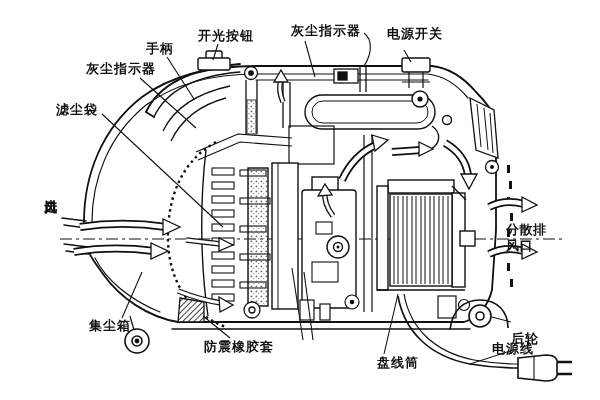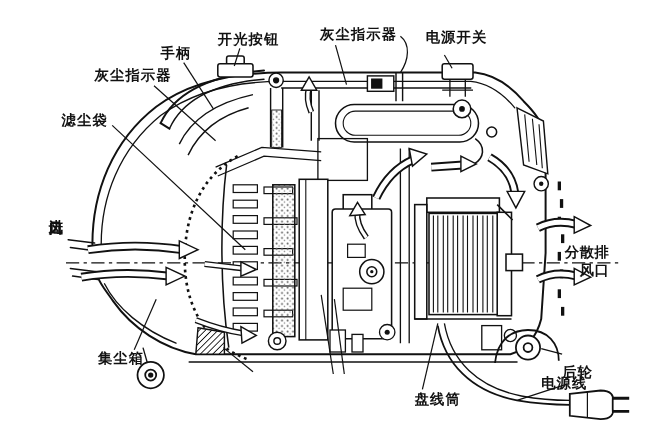--- a/index.html
+++ b/index.html
@@ -14,21 +14,21 @@
   .lbl{
     position:absolute;
     font-size:13px;font-weight:700;color:#111;
     letter-spacing:1px;white-space:nowrap;line-height:1.25;
     user-select:none;
   }
   .lbl.vert{
     writing-mode:vertical-rl;text-orientation:upright;
     letter-spacing:2px;white-space:normal;
   }
-  .lbl.twoline{white-space:normal;text-align:right;letter-spacing:0.5px;}
+  .lbl.twoline{white-space:normal;text-align:left;letter-spacing:0.5px;}
 </style>
 </head>
 <body>
 
 <div class="stage">
 
 <svg width="600" height="400" viewBox="0 0 600 400">
   <defs>
     <pattern id="stip" width="5" height="5" patternUnits="userSpaceOnUse">
       <circle cx="1.4" cy="1.4" r="0.9" fill="#666"></circle>
@@ -266,20 +266,21 @@
 </svg>
 
 <div class="lbl" style="left:86px;top:61px">灰尘指示器</div>
 <div class="lbl" style="left:146px;top:41px">手柄</div>
 <div class="lbl" style="left:198px;top:28px">开光按钮</div>
 <div class="lbl" style="left:291px;top:23px">灰尘指示器</div>
 <div class="lbl" style="left:387px;top:26px">电源开关</div>
 <div class="lbl" style="left:56px;top:102px">滤尘袋</div>
 <div class="lbl vert" style="left:42px;top:189px">进风口</div>
 <div class="lbl" style="left:89px;top:318px">集尘箱</div>
+<div class="lbl" style="left:204px;top:339px">防震橡胶套</div>
 <div class="lbl" style="left:377px;top:355px">盘线筒</div>
 <div class="lbl" style="left:511px;top:331px">后轮</div>
 <div class="lbl" style="left:492px;top:341px">电源线</div>
 <div class="lbl twoline" style="left:506px;top:222px;width:48px">
   <span>分散排</span><br>
   <span>风口</span>
 </div>
 
 </div>
 

